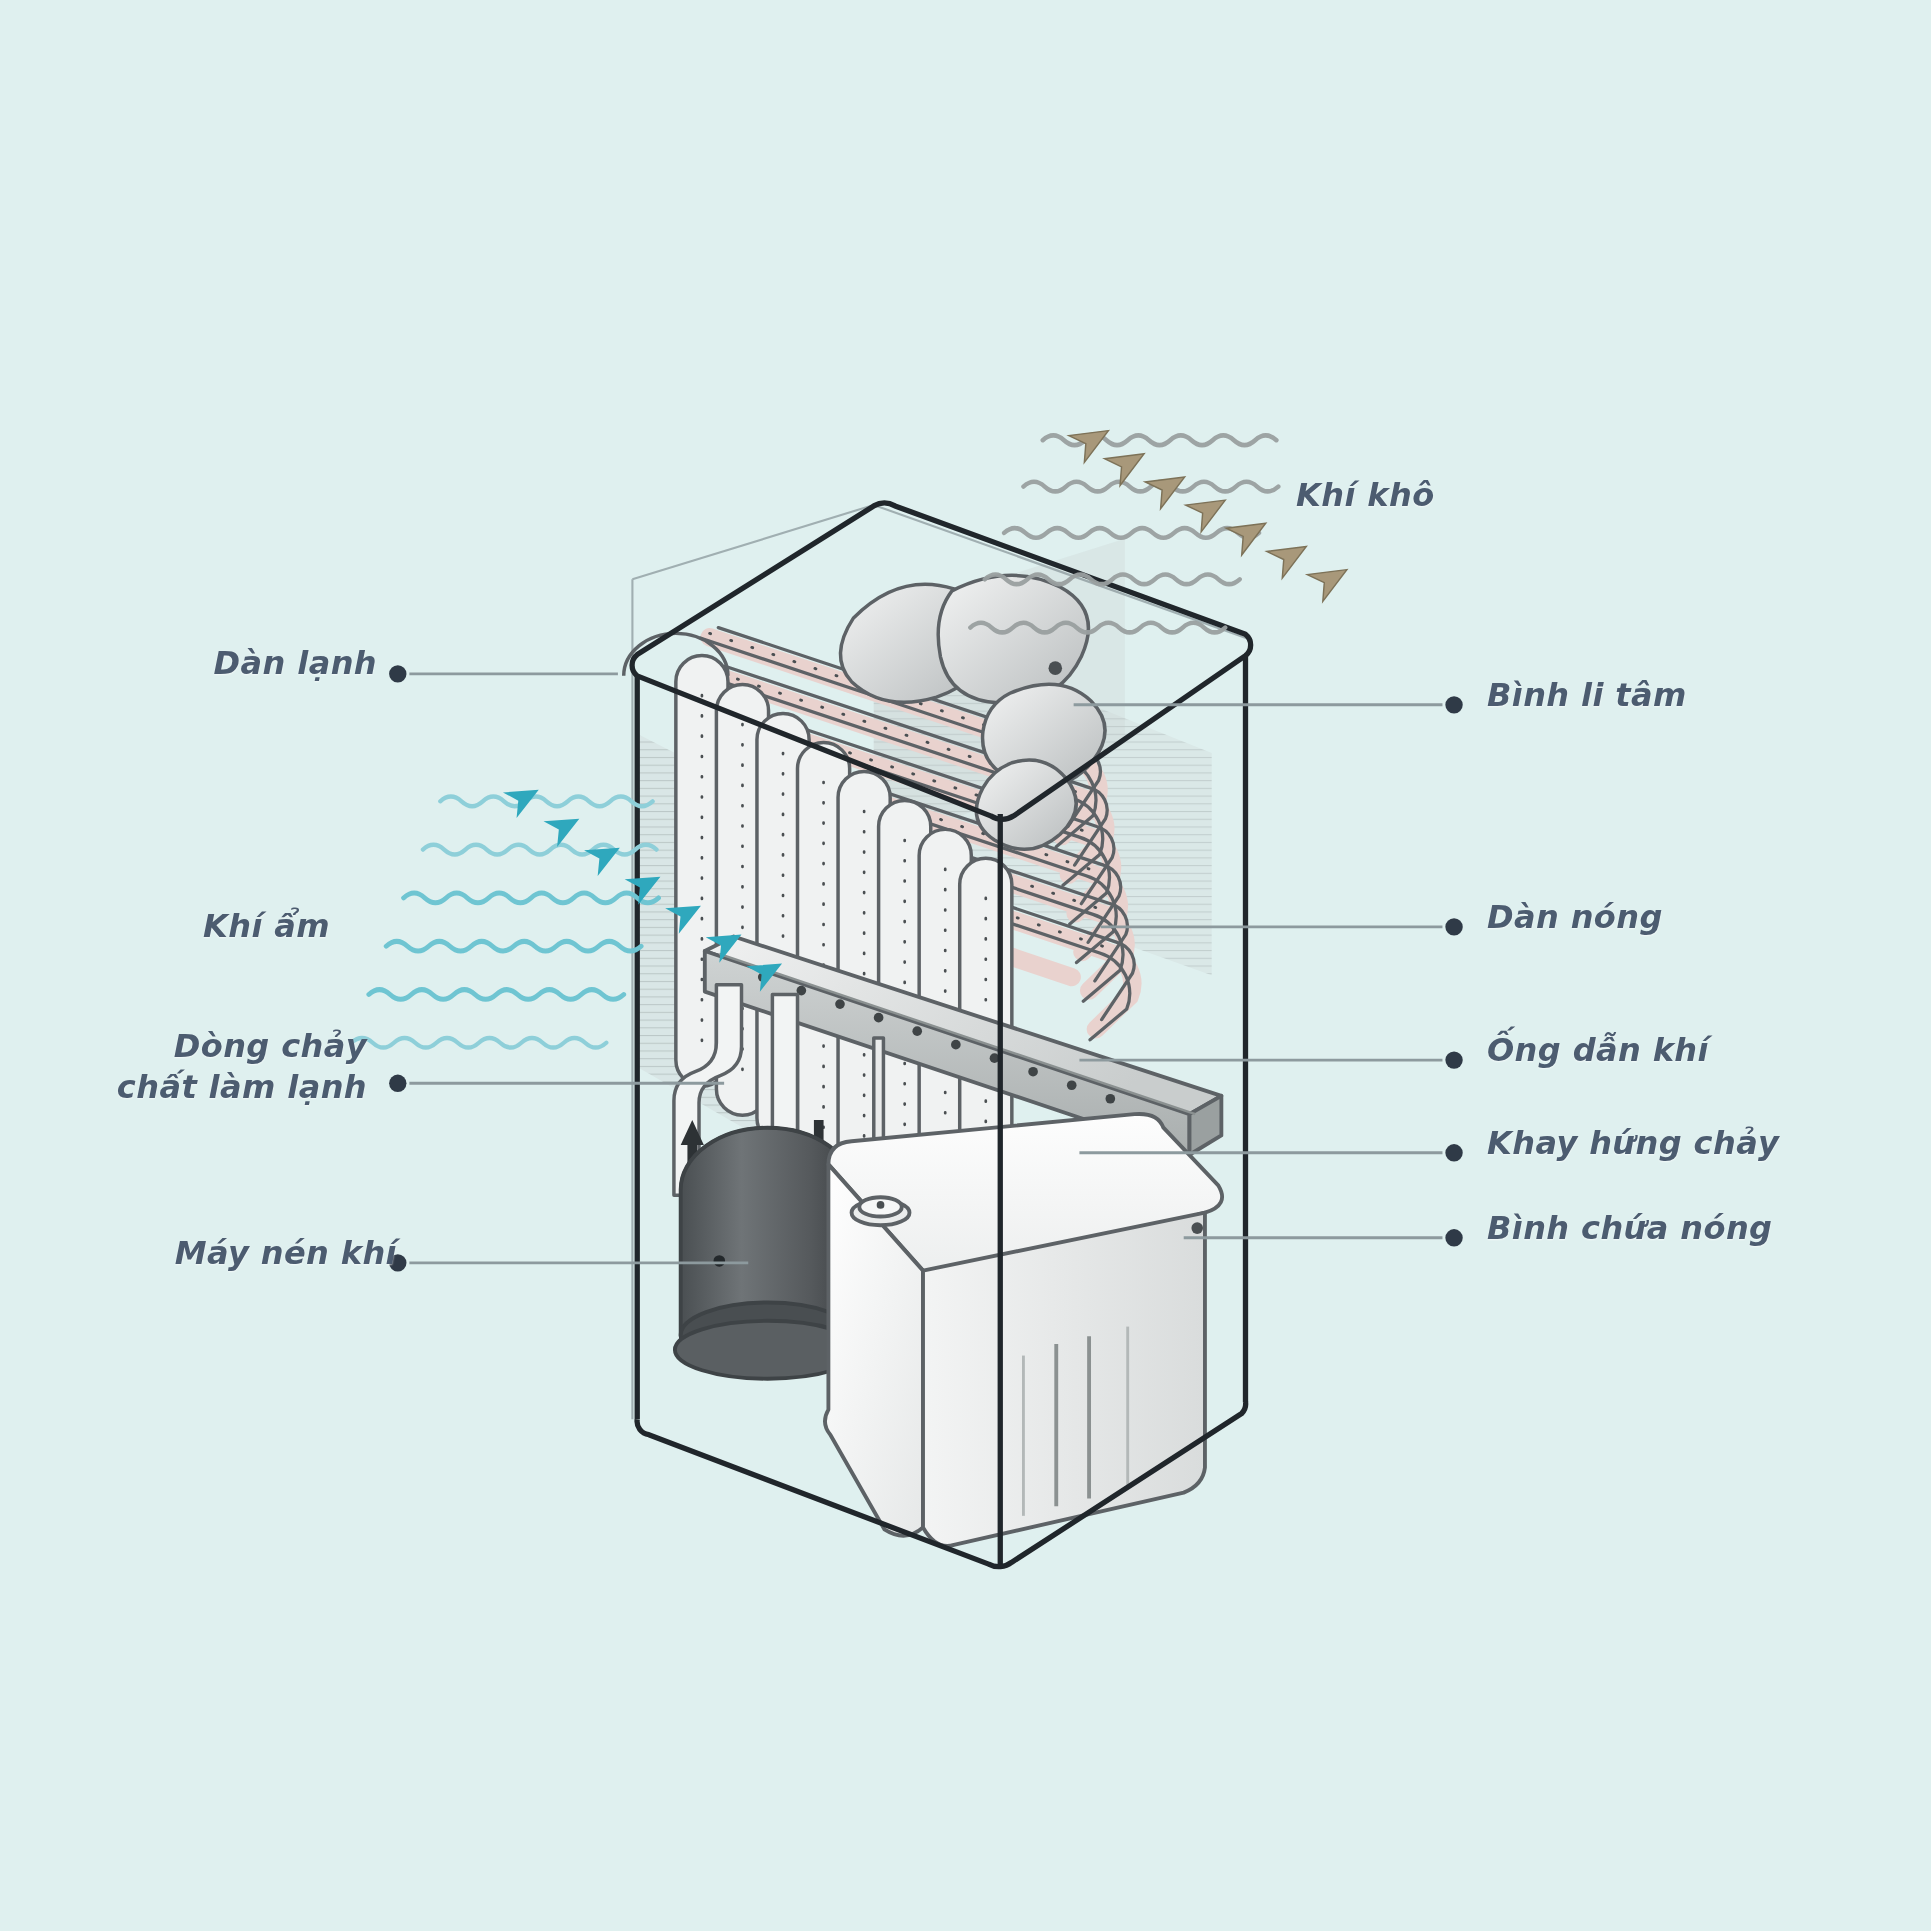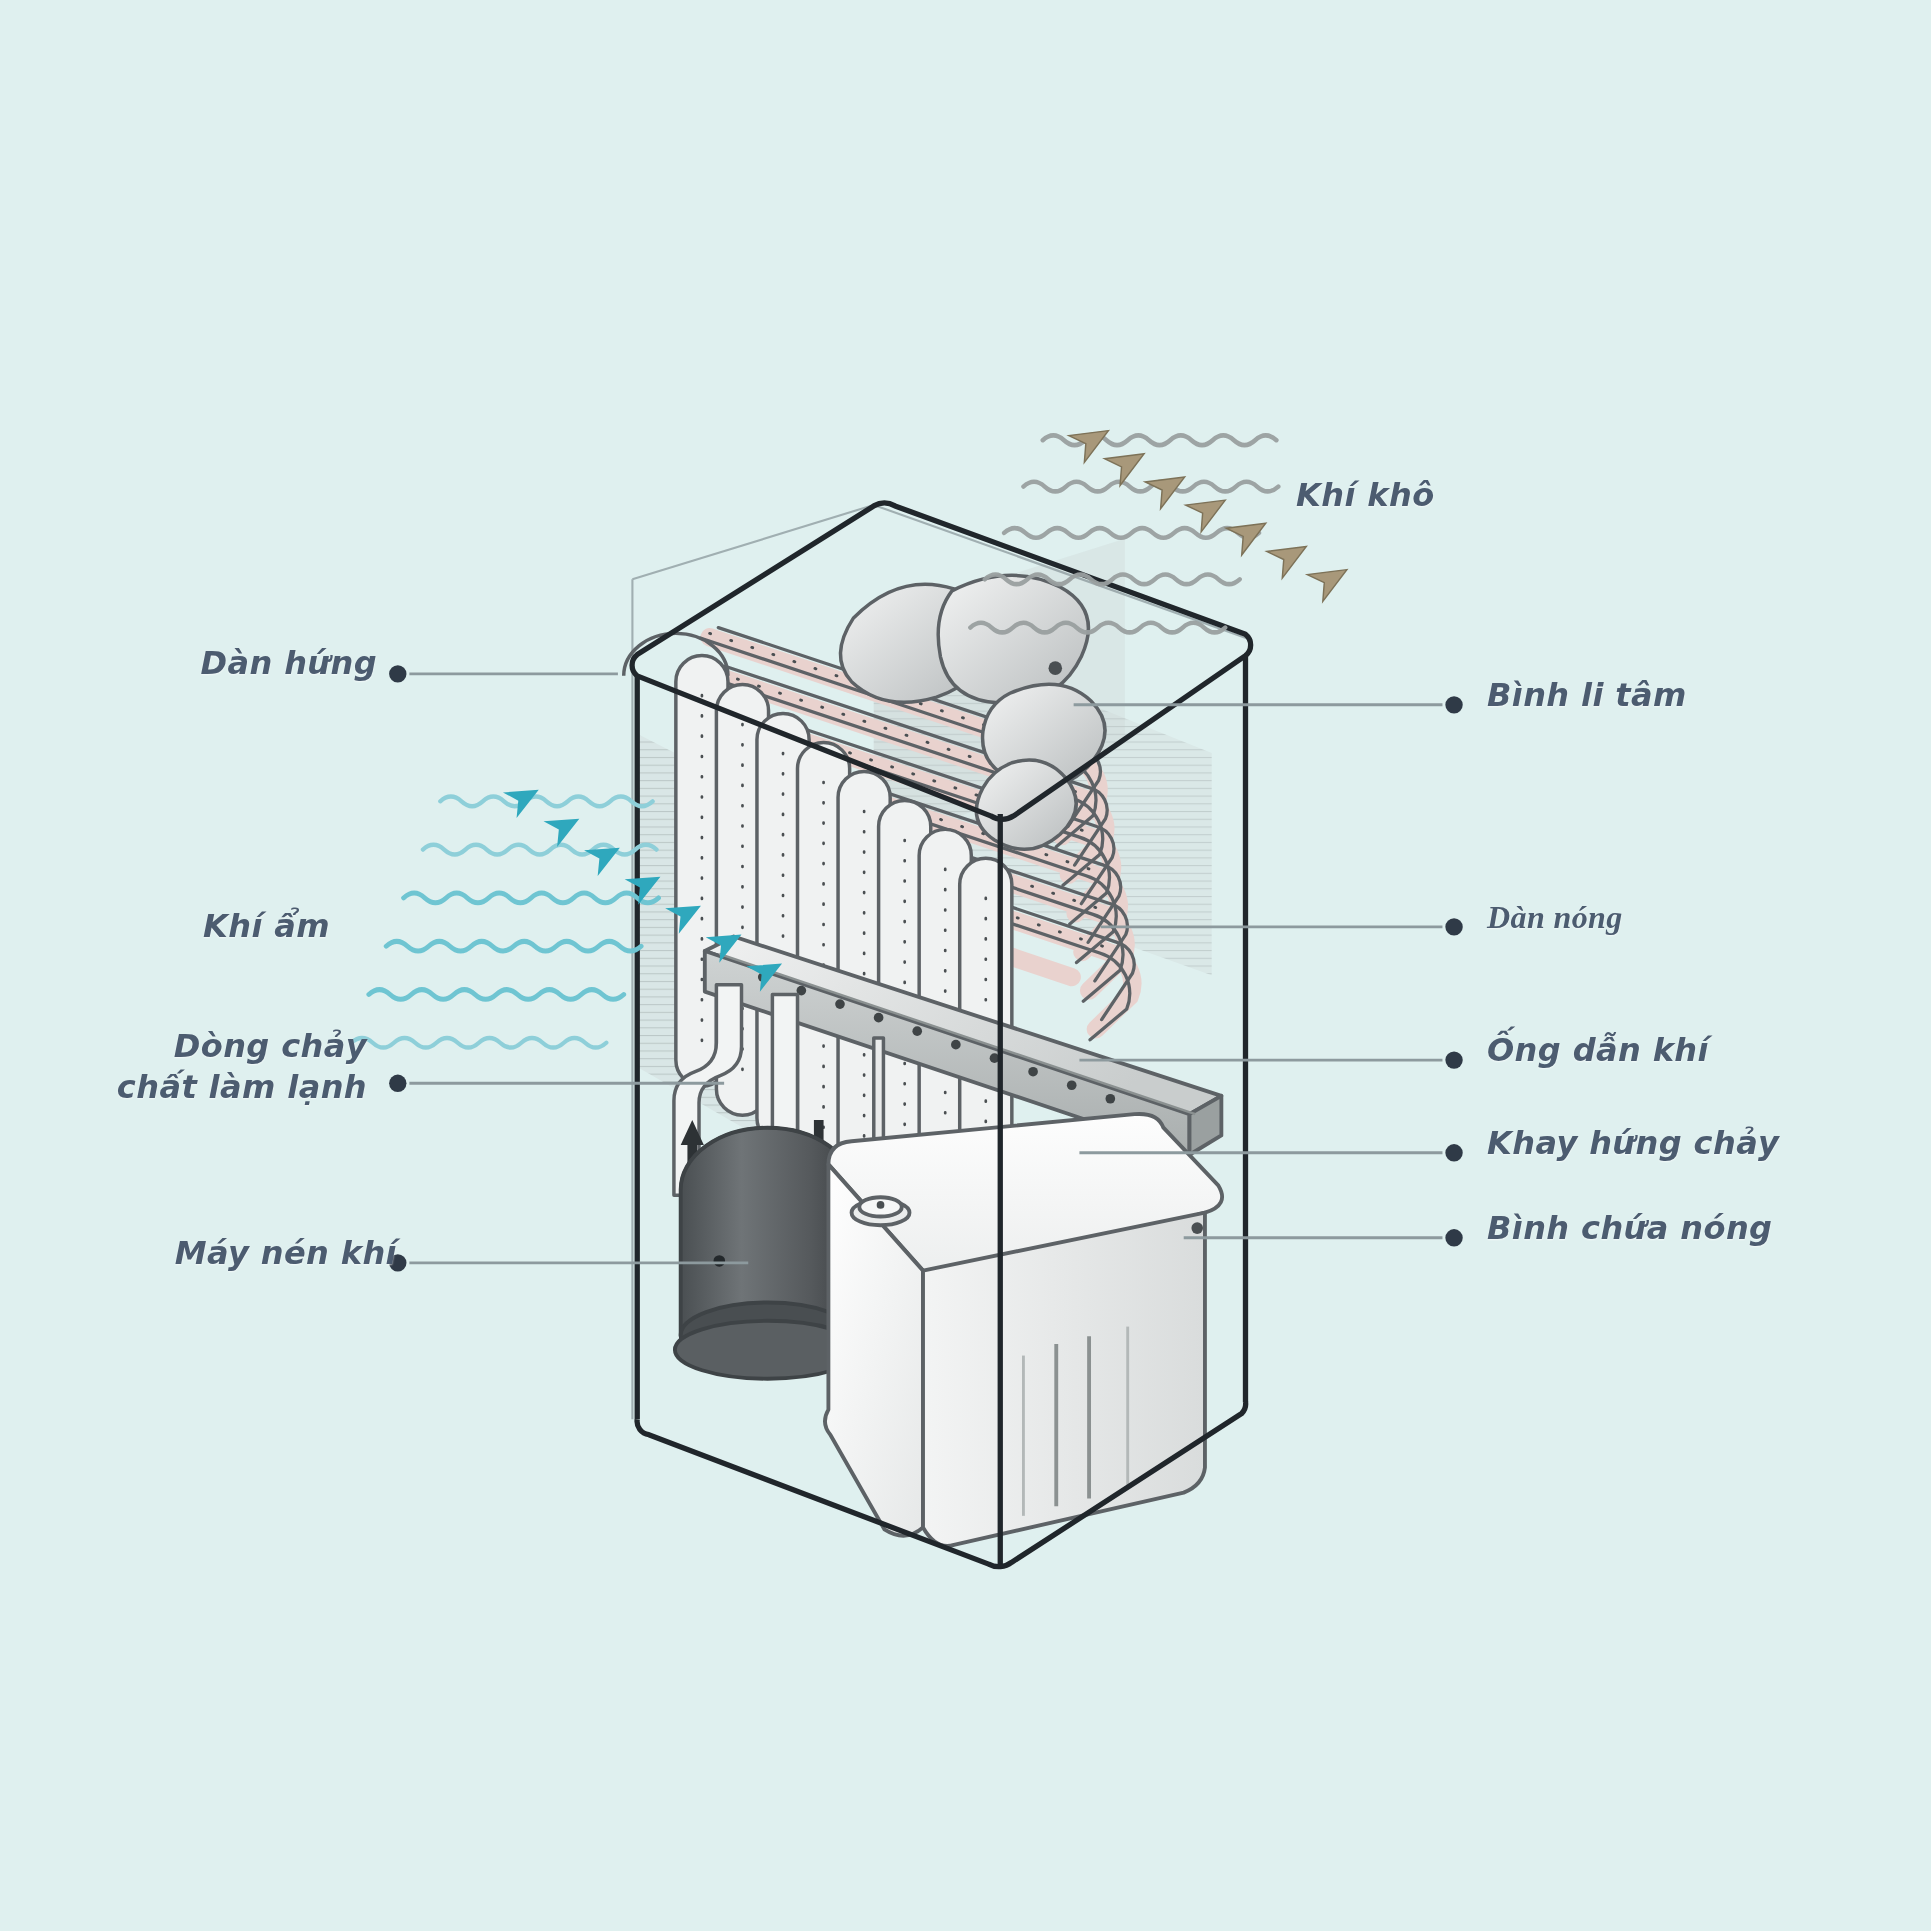--- a/index.html
+++ b/index.html
@@ -343,26 +343,26 @@
         <line x1="1118" y1="1098" x2="1494" y2="1098" stroke="#8d9a9e" stroke-width="3"></line>
         <circle cx="1506" cy="1098" r="9" fill="#2f3a47"></circle>
         <line x1="1118" y1="1194" x2="1494" y2="1194" stroke="#8d9a9e" stroke-width="3"></line>
         <circle cx="1506" cy="1194" r="9" fill="#2f3a47"></circle>
         <line x1="1226" y1="1282" x2="1494" y2="1282" stroke="#8d9a9e" stroke-width="3"></line>
         <circle cx="1506" cy="1282" r="9" fill="#2f3a47"></circle>
       </g>
   </svg>
 
   <div id="labels">
-      <div class="lbl left" style="top: 643px; left: 0px; width: 377px;">Dàn hứng</div>
+      <div class="lbl left" style="top: 643px; left: 0px; width: 377px;">Dàn lạnh</div>
       <div class="lbl left" style="top: 1026px; left: 0px; width: 367px;">Dòng chảy
 chất làm lạnh</div>
       <div class="lbl left" style="top: 1233px; left: 0px; width: 377px; margin-left: 20px;">Máy nén khí</div>
       <div class="lbl right" style="top: 675px; left: 1487px;">Bình li tâm</div>
-      <div class="lbl right" style="top: 897px; left: 1487px; font-family: Liberation Serif, serif;">Dàn nóng</div>
+      <div class="lbl right" style="top: 897px; left: 1487px;">Dàn nóng</div>
       <div class="lbl right" style="top: 1030px; left: 1487px;">Ống dẫn khí</div>
       <div class="lbl right" style="top: 1123px; left: 1487px;">Khay hứng chảy</div>
       <div class="lbl right" style="top: 1208px; left: 1487px;">Bình chứa nóng</div>
       <div class="lbl plain" style="left: 1296px; top: 475px;">Khí khô</div>
       <div class="lbl plain" style="left: 203px; top: 906px;">Khí ẩm</div>
     </div>
 
 </div>
 
 

